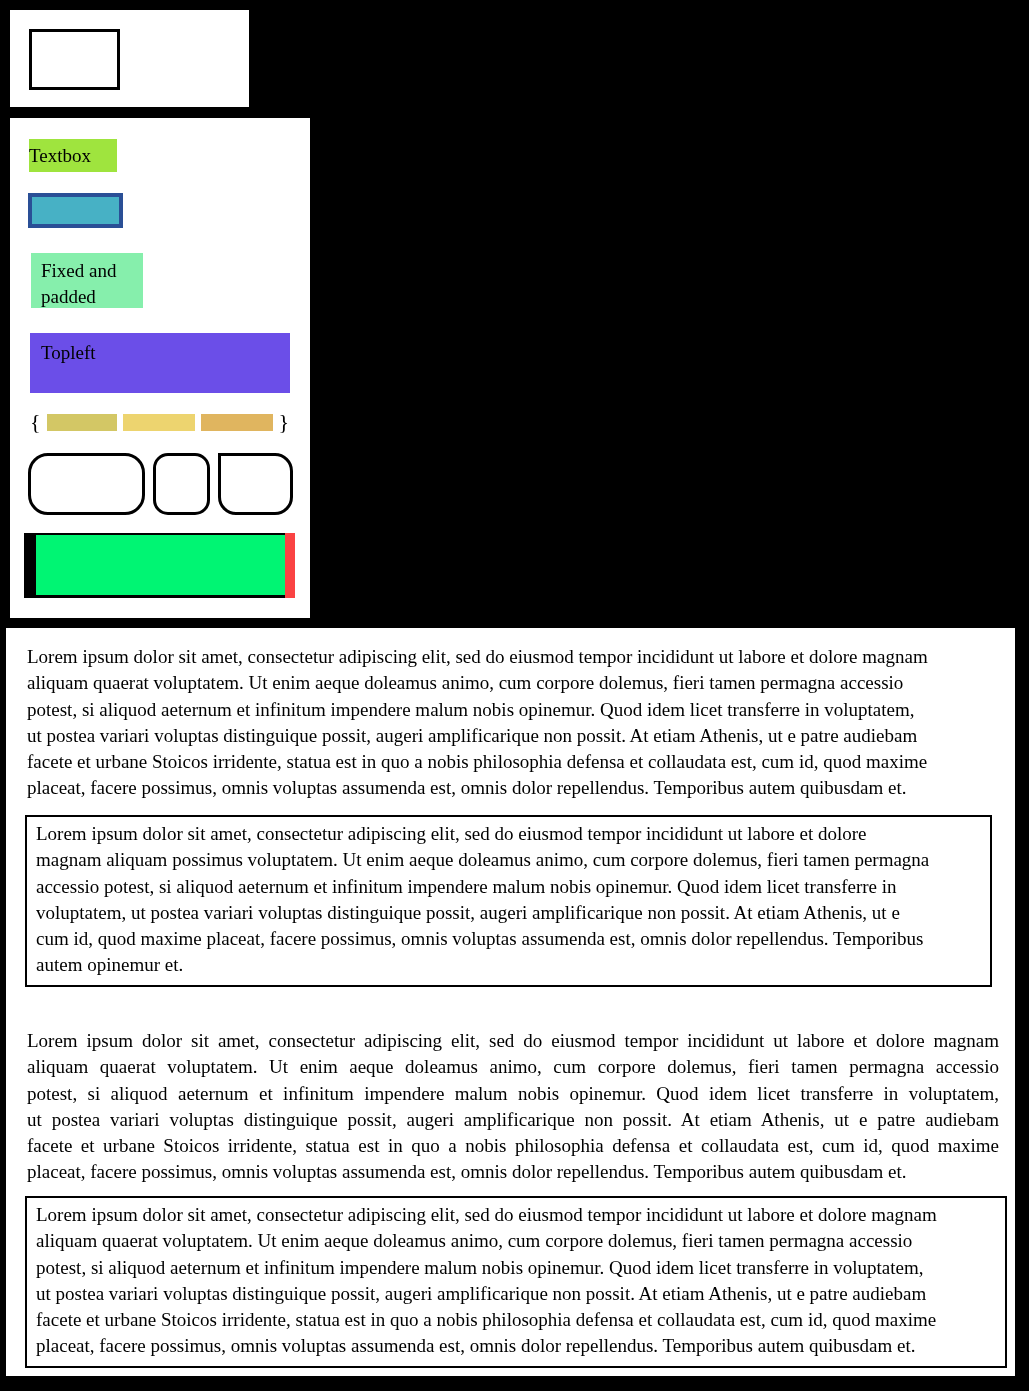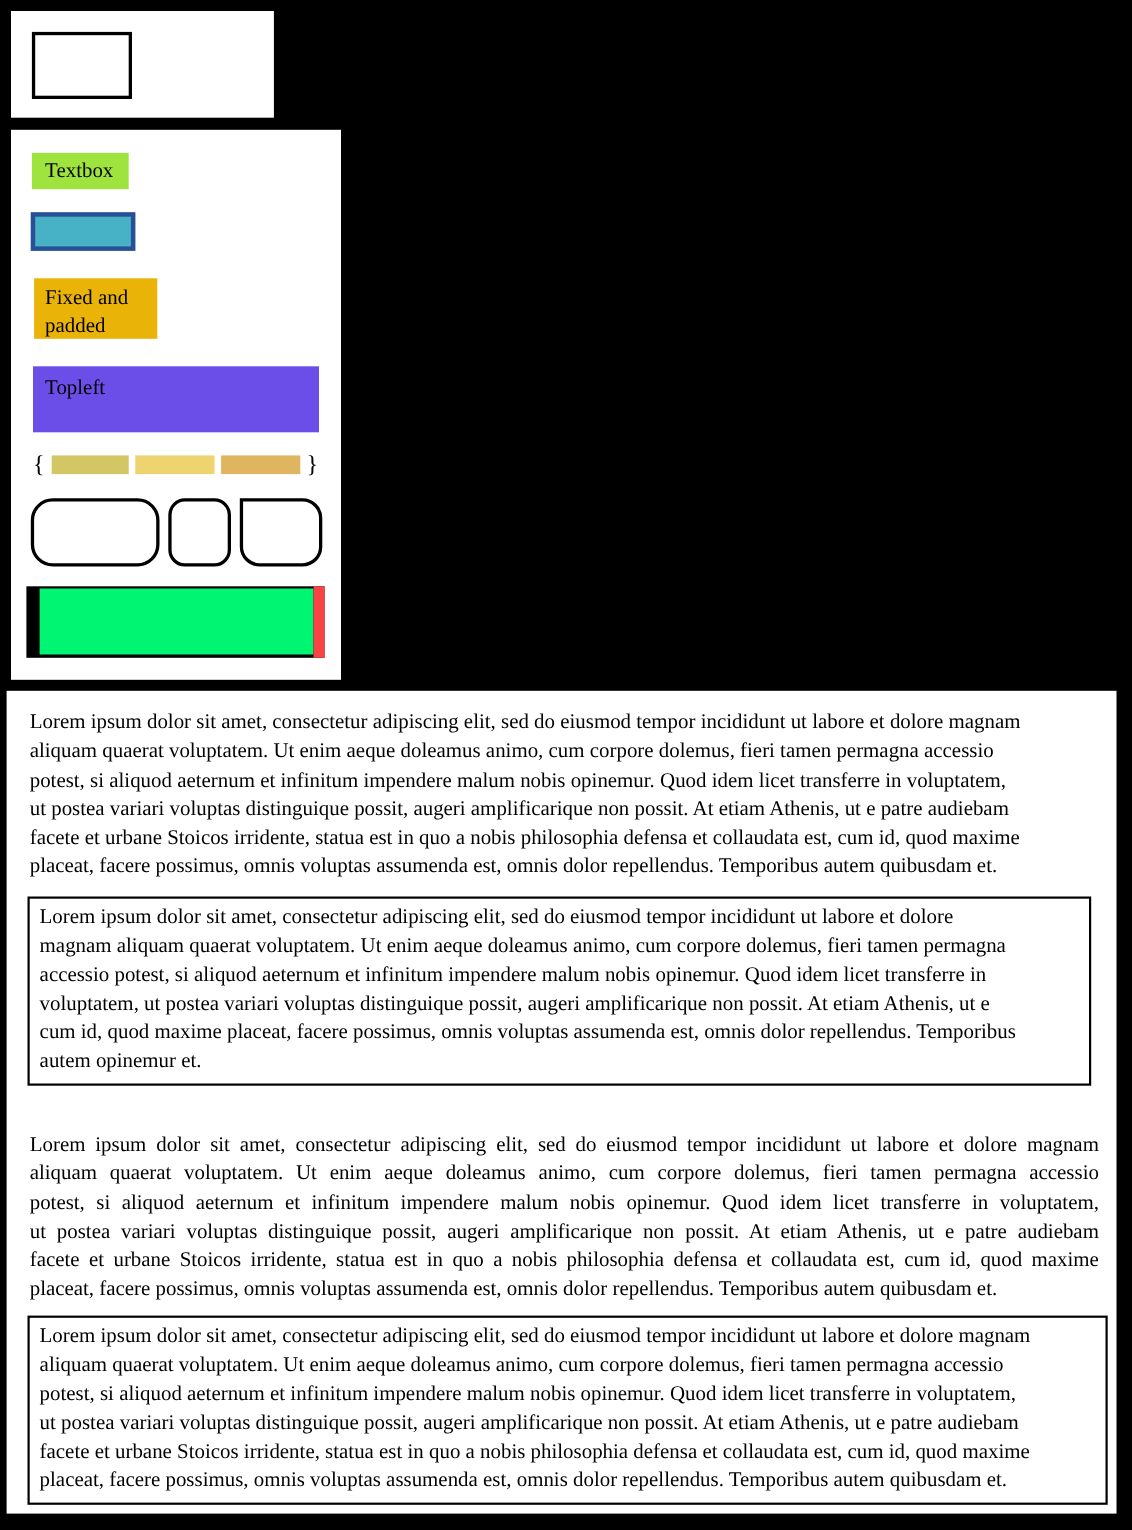--- a/index.html
+++ b/index.html
@@ -4,21 +4,21 @@
 <style>
   html,body{margin:0;padding:0;background:#000;}
   .canvas{position:relative;width:1029px;height:1391px;background:#000;overflow:hidden;
           font-family:"Liberation Serif","DejaVu Serif",serif;color:#000;}
   .panel{position:absolute;background:#fff;}
   .panel-a{left:10px;top:10px;width:239px;height:97px;}
   .inner-box{position:absolute;left:19px;top:19px;width:85px;height:55px;border:3px solid #000;background:#fff;}
 
   .panel-b{left:10px;top:118px;width:300px;height:500px;}
   .w-textbox{position:absolute;left:19px;top:21px;width:88px;height:33px;box-sizing:border-box;
-             font-size:19px;line-height:33px;padding-left:12px;}
+             font-size:19px;line-height:33px;}
   .w-teal{position:absolute;left:18px;top:75px;width:95px;height:35px;box-sizing:border-box;border:4px solid #2A4F96;}
   .w-fixed{position:absolute;left:21px;top:135px;width:112px;height:55px;box-sizing:border-box;
            font-size:19px;line-height:26px;padding:5px 6px 0 10px;}
   .w-topleft{position:absolute;left:20px;top:215px;width:260px;height:60px;box-sizing:border-box;
              font-size:19px;padding:9px 0 0 11px;}
   .w-braces{position:absolute;left:20px;top:291px;height:26px;display:flex;align-items:center;gap:6px;
             font-size:22px;line-height:26px;}
   .chip{display:inline-block;height:17px;}
   .chip1{width:70px;} .chip2{width:72px;} .chip3{width:72px;}
   .w-rounded{position:absolute;left:18px;top:335px;display:flex;gap:8px;}
@@ -46,21 +46,21 @@
 
 <div class="canvas">
 
   <section class="panel panel-a">
     <div class="inner-box"></div>
   </section>
 
   <section class="panel panel-b">
     <div class="w-textbox" style="background: rgb(159, 228, 62);">Textbox</div>
     <div class="w-teal" style="background: rgb(71, 177, 197); border-color: rgb(42, 79, 150);"></div>
-    <div class="w-fixed" style="background: #eab308;">Fixed and padded</div>
+    <div class="w-fixed" style="background: #86efac;">Fixed and padded</div>
     <div class="w-topleft" style="background: rgb(107, 78, 232);">Topleft</div>
 
     <div class="w-braces">
       <span>{</span>
       <span class="chip chip1" style="background: rgb(211, 199, 101);"></span>
       <span class="chip chip2" style="background: rgb(237, 212, 111);"></span>
       <span class="chip chip3" style="background: rgb(224, 181, 95);"></span>
       <span>}</span>
     </div>
 
@@ -82,21 +82,21 @@
         <div>aliquam quaerat voluptatem. Ut enim aeque doleamus animo, cum corpore dolemus, fieri tamen permagna accessio</div>
         <div>potest, si aliquod aeternum et infinitum impendere malum nobis opinemur. Quod idem licet transferre in voluptatem,</div>
         <div>ut postea variari voluptas distinguique possit, augeri amplificarique non possit. At etiam Athenis, ut e patre audiebam</div>
         <div>facete et urbane Stoicos irridente, statua est in quo a nobis philosophia defensa et collaudata est, cum id, quod maxime</div>
         <div>placeat, facere possimus, omnis voluptas assumenda est, omnis dolor repellendus. Temporibus autem quibusdam et.</div>
       </div>
 
     <div class="parabox box2">
       <div class="para">
           <div>Lorem ipsum dolor sit amet, consectetur adipiscing elit, sed do eiusmod tempor incididunt ut labore et dolore</div>
-          <div>magnam aliquam quaerat voluptatem. Ut enim aeque doleamus animo, cum corpore dolemus, fieri tamen permagna</div>
+          <div>magnam aliquam possimus voluptatem. Ut enim aeque doleamus animo, cum corpore dolemus, fieri tamen permagna</div>
           <div>accessio potest, si aliquod aeternum et infinitum impendere malum nobis opinemur. Quod idem licet transferre in</div>
           <div>voluptatem, ut postea variari voluptas distinguique possit, augeri amplificarique non possit. At etiam Athenis, ut e</div>
           <div>cum id, quod maxime placeat, facere possimus, omnis voluptas assumenda est, omnis dolor repellendus. Temporibus</div>
           <div>autem opinemur et.</div>
         </div>
     </div>
 
     <div class="para p3">
         <div>Lorem ipsum dolor sit amet, consectetur adipiscing elit, sed do eiusmod tempor incididunt ut labore et dolore magnam</div>
         <div>aliquam quaerat voluptatem. Ut enim aeque doleamus animo, cum corpore dolemus, fieri tamen permagna accessio</div>

